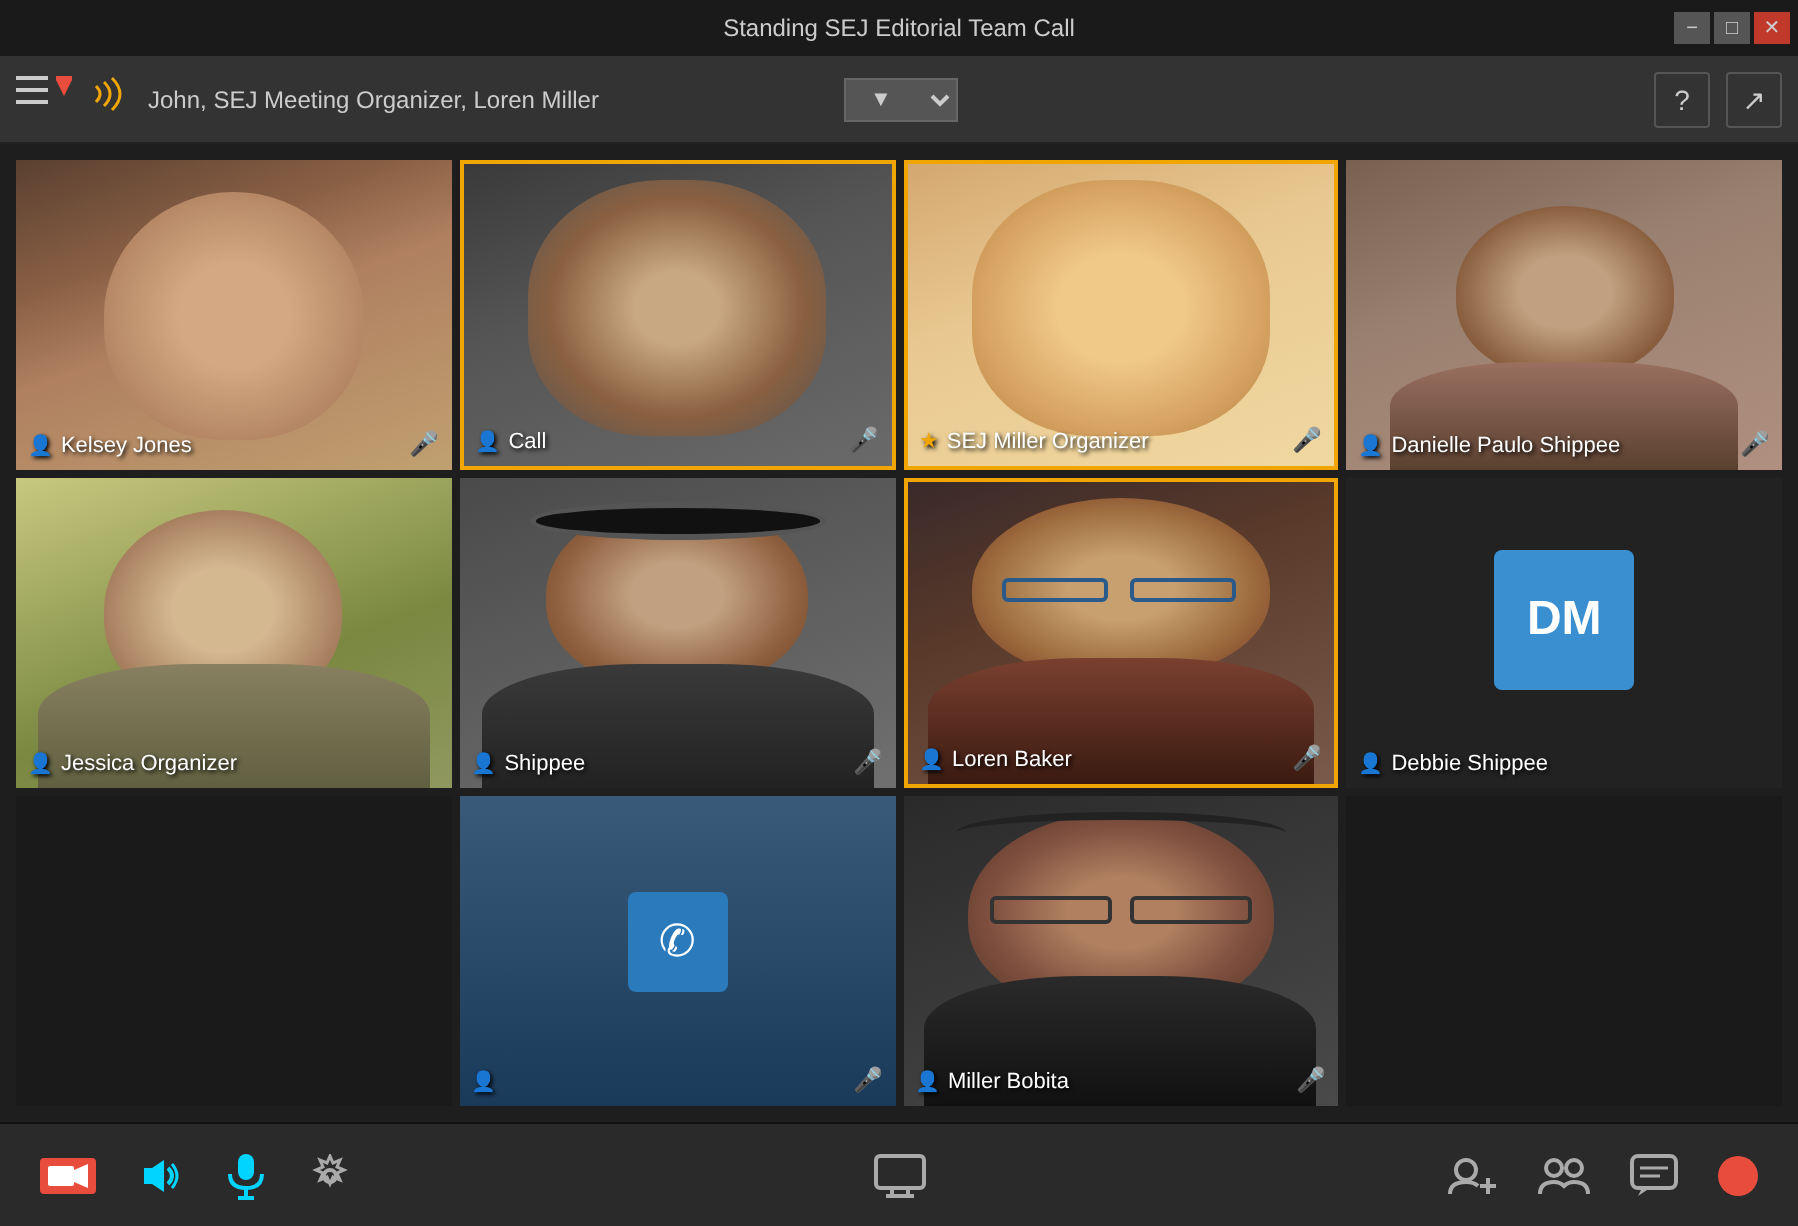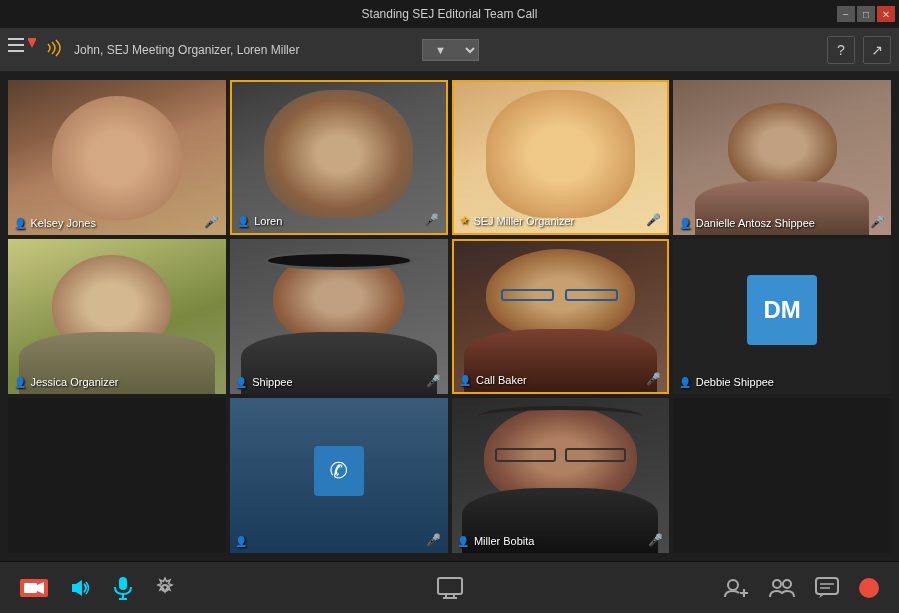--- a/index.html
+++ b/index.html
@@ -362,21 +362,21 @@
       <span class="person-icon">👤</span>
       <span>Kelsey Jones</span>
     </div>
     <div class="mic-icon">🎤</div>
   </div>
 
   <div class="video-cell highlighted">
     <div class="video-bg bg-john"></div>
     <div class="participant-label">
       <span class="person-icon">👤</span>
-      <span>Loren</span>
+      <span>Call</span>
     </div>
     <div class="mic-icon">🎤</div>
   </div>
 
   <div class="video-cell highlighted">
     <div class="video-bg bg-sej"></div>
     <div class="participant-label">
       <span class="star-icon">★</span>
       <span>SEJ Miller Organizer</span>
     </div>
@@ -384,21 +384,21 @@
   </div>
 
   <div class="video-cell">
     <div class="video-bg bg-danielle">
 
       <div style="position:absolute;top:15%;left:25%;width:50%;height:55%;background:radial-gradient(ellipse,#c0a080 30%,#8a6040 70%,#6a4020 100%);border-radius:50% 50% 45% 45%;"></div>
       <div style="position:absolute;bottom:0;left:10%;width:80%;height:35%;background:linear-gradient(180deg,#9a7060 0%,#5a4030 100%);border-radius:40% 40% 0 0;"></div>
     </div>
     <div class="participant-label">
       <span class="person-icon">👤</span>
-      <span>Danielle Antosz Shippee</span>
+      <span>Danielle Paulo Shippee</span>
     </div>
     <div class="mic-icon">🎤</div>
   </div>
 
   <div class="video-cell">
     <div class="video-bg bg-jessica">
       <div style="position:absolute;top:10%;left:20%;width:55%;height:65%;background:radial-gradient(ellipse,#d4b890 30%,#a88060 70%,#786040 100%);border-radius:50% 50% 45% 45%;"></div>
       <div style="position:absolute;bottom:0;left:5%;width:90%;height:40%;background:linear-gradient(180deg,#888060 0%,#606040 100%);border-radius:40% 40% 0 0;"></div>
     </div>
     <div class="participant-label">
@@ -424,21 +424,21 @@
   <div class="video-cell highlighted">
     <div class="video-bg bg-loren">
       <div style="position:absolute;top:5%;left:15%;width:70%;height:60%;background:radial-gradient(ellipse,#c8a070 25%,#a07040 60%,#703020 100%);border-radius:50% 50% 45% 45%;"></div>
       <div style="position:absolute;bottom:0;left:5%;width:90%;height:42%;background:linear-gradient(180deg,#7a4030 0%,#3a1a10 100%);border-radius:40% 40% 0 0;"></div>
 
       <div style="position:absolute;top:32%;left:22%;width:25%;height:8%;background:transparent;border:2px solid #2a5a8a;border-radius:3px;"></div>
       <div style="position:absolute;top:32%;left:52%;width:25%;height:8%;background:transparent;border:2px solid #2a5a8a;border-radius:3px;"></div>
     </div>
     <div class="participant-label">
       <span class="person-icon">👤</span>
-      <span>Call Baker</span>
+      <span>Loren Baker</span>
     </div>
     <div class="mic-icon">🎤</div>
   </div>
 
   <div class="video-cell">
     <div class="video-bg bg-debbie"></div>
     <div class="avatar-initials">DM</div>
     <div class="participant-label">
       <span class="person-icon">👤</span>
       <span>Debbie Shippee</span>

